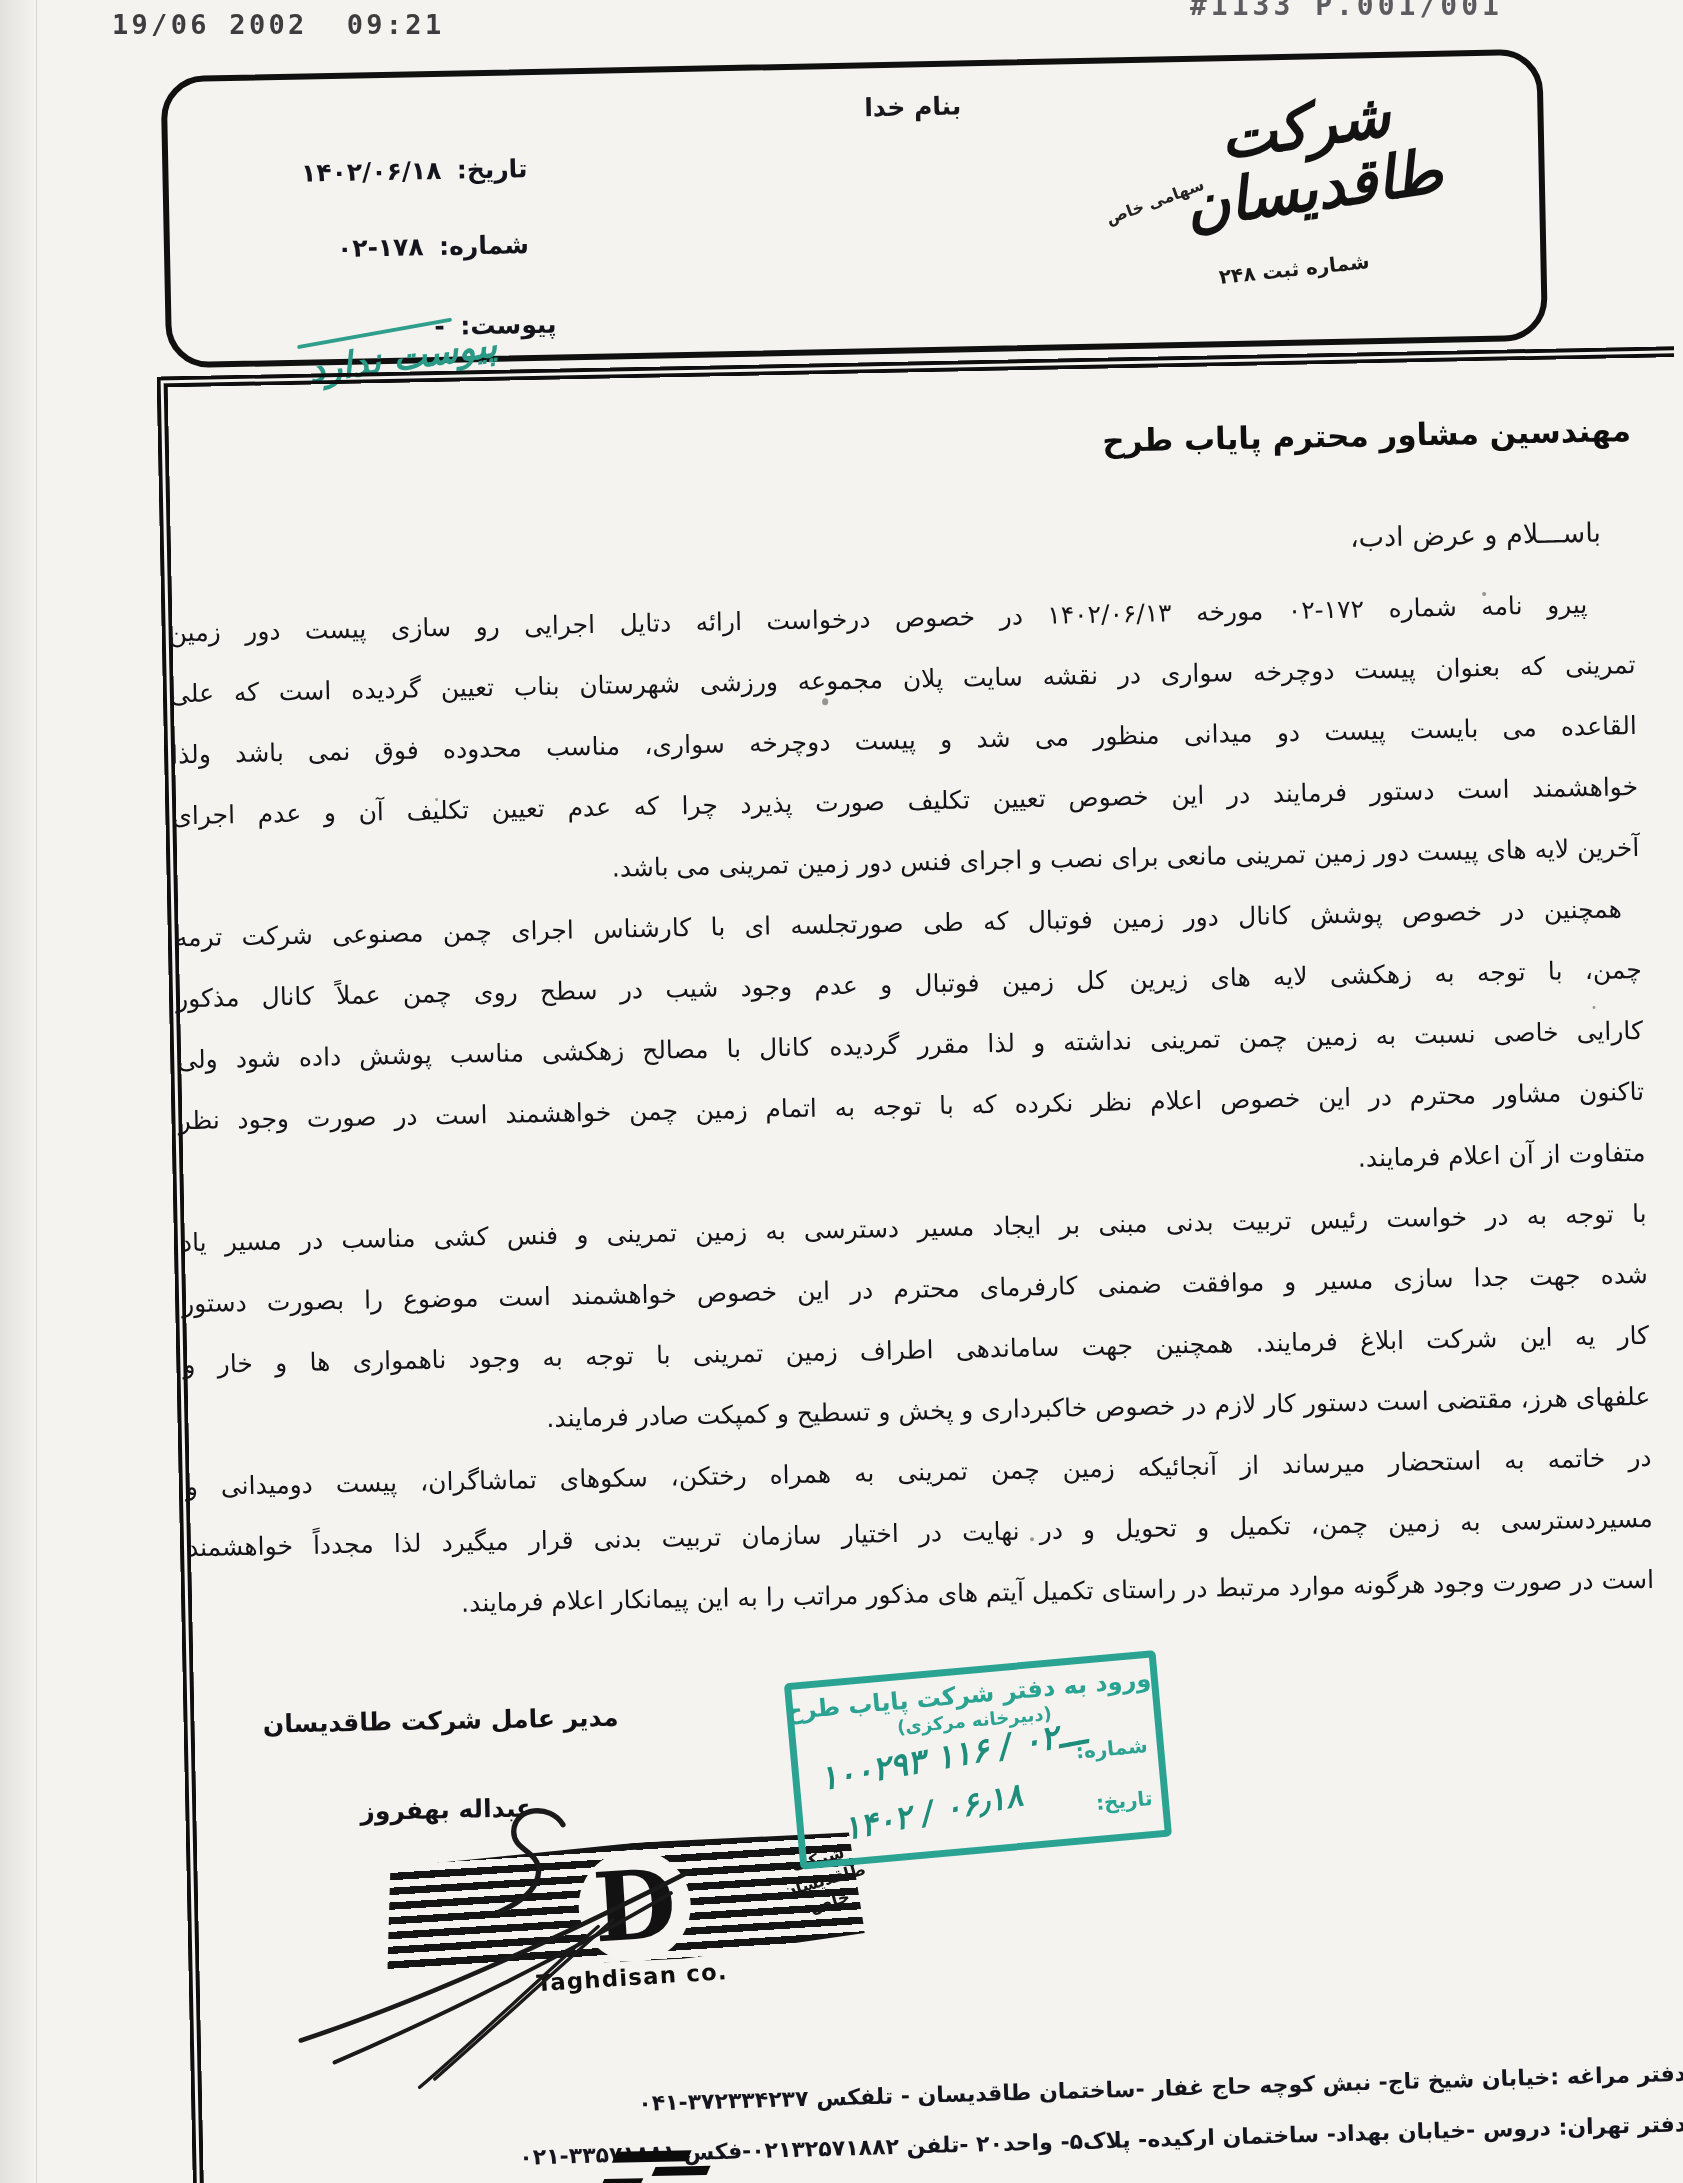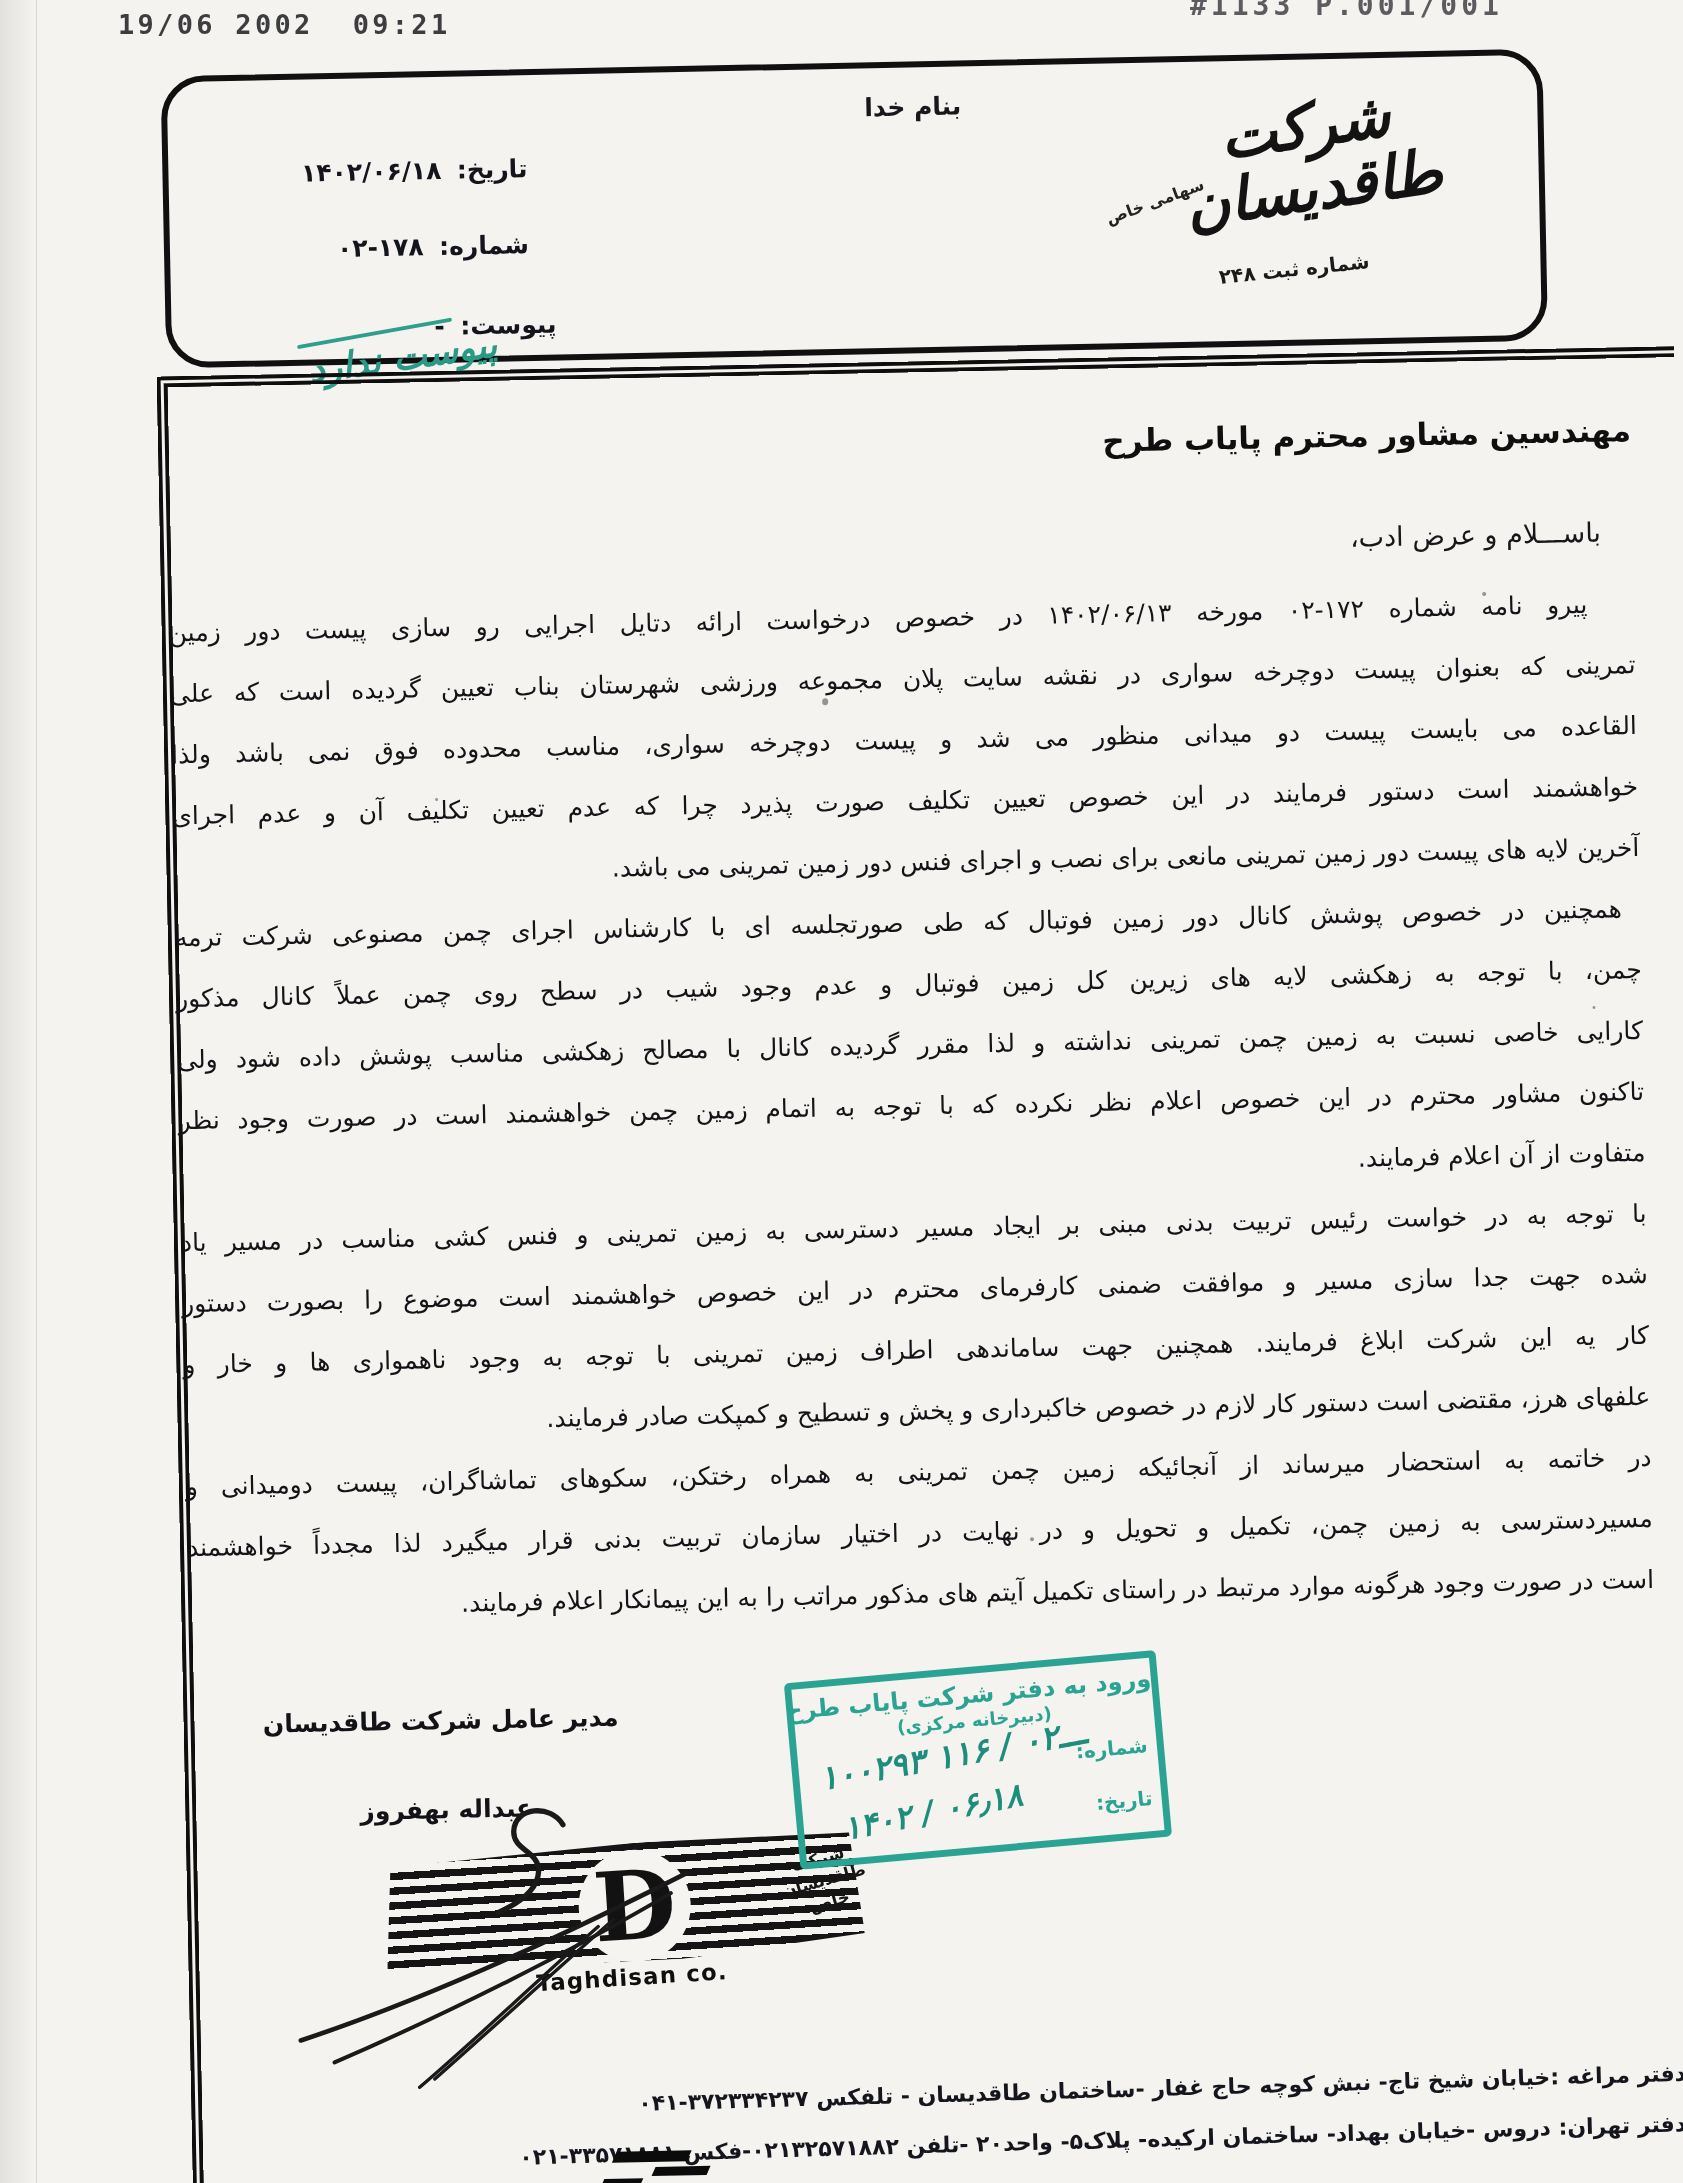--- a/index.html
+++ b/index.html
@@ -11,21 +11,21 @@
     font-family:"DejaVu Sans", sans-serif;
     color:#1b1b1b;
   }
   
   .scan-left-edge{
     position:absolute;left:0;top:0;width:36px;height:100%;
     background:linear-gradient(90deg,#e2e1de 0%,#ecebe8 55%,#f4f3f0 100%);
     border-right:0.7px solid #d8d7d4;
   }
   .fax-time{
-    position:absolute;left:118px;top:9.3px;
+    position:absolute;left:112px;top:9.3px;
     font-family:"DejaVu Sans Mono", monospace;
     font-size:27px;font-weight:bold;color:#3d3d3f;letter-spacing:3.3px;
     white-space:pre;
   }
   .fax-page{
     position:absolute;left:1190px;top:-10.7px;
     font-family:"DejaVu Sans Mono", monospace;
     font-size:28px;font-weight:bold;color:#5c5c60;letter-spacing:4px;
   }
   

